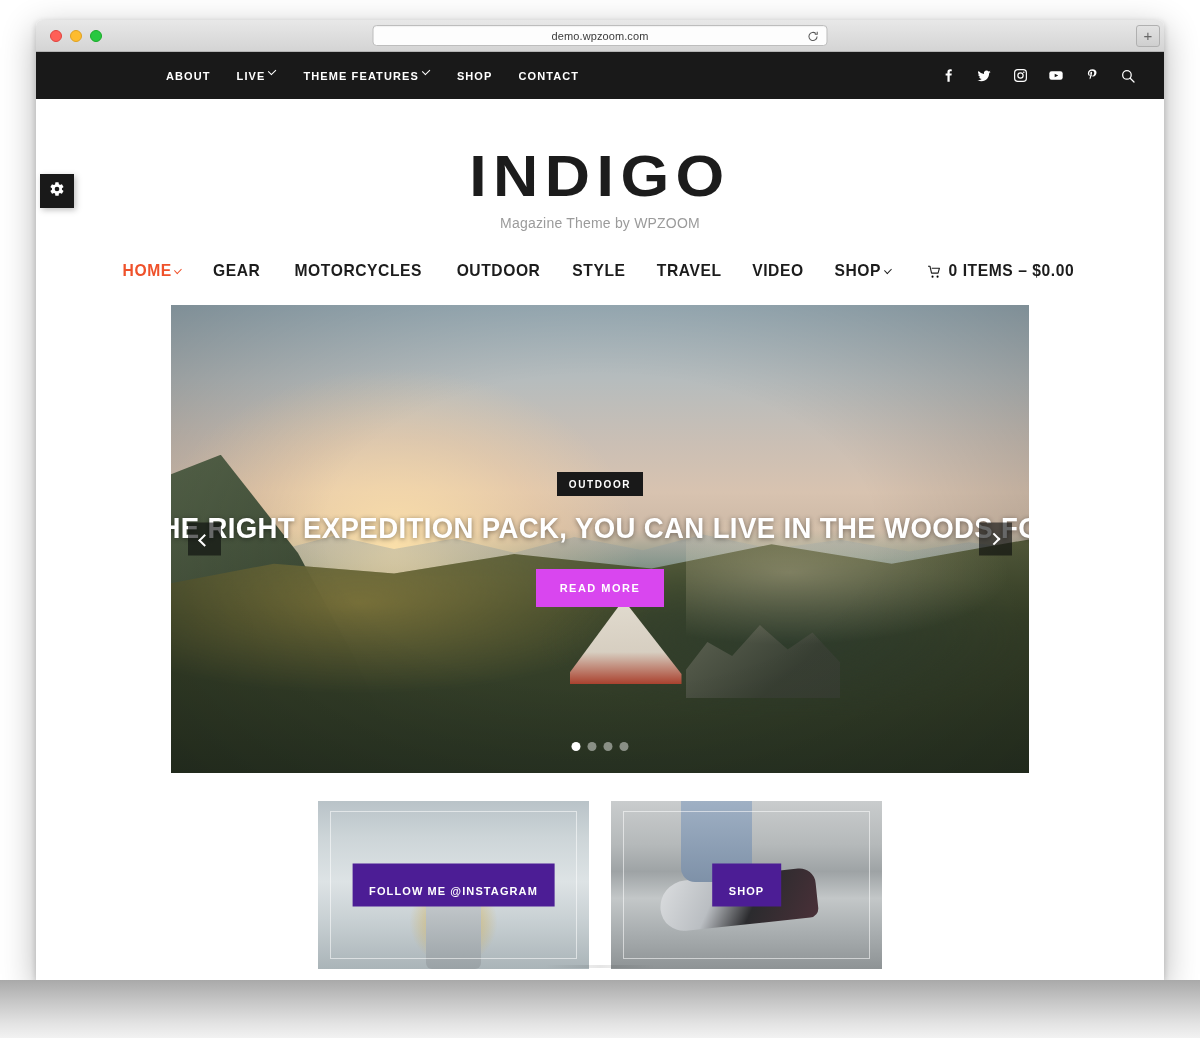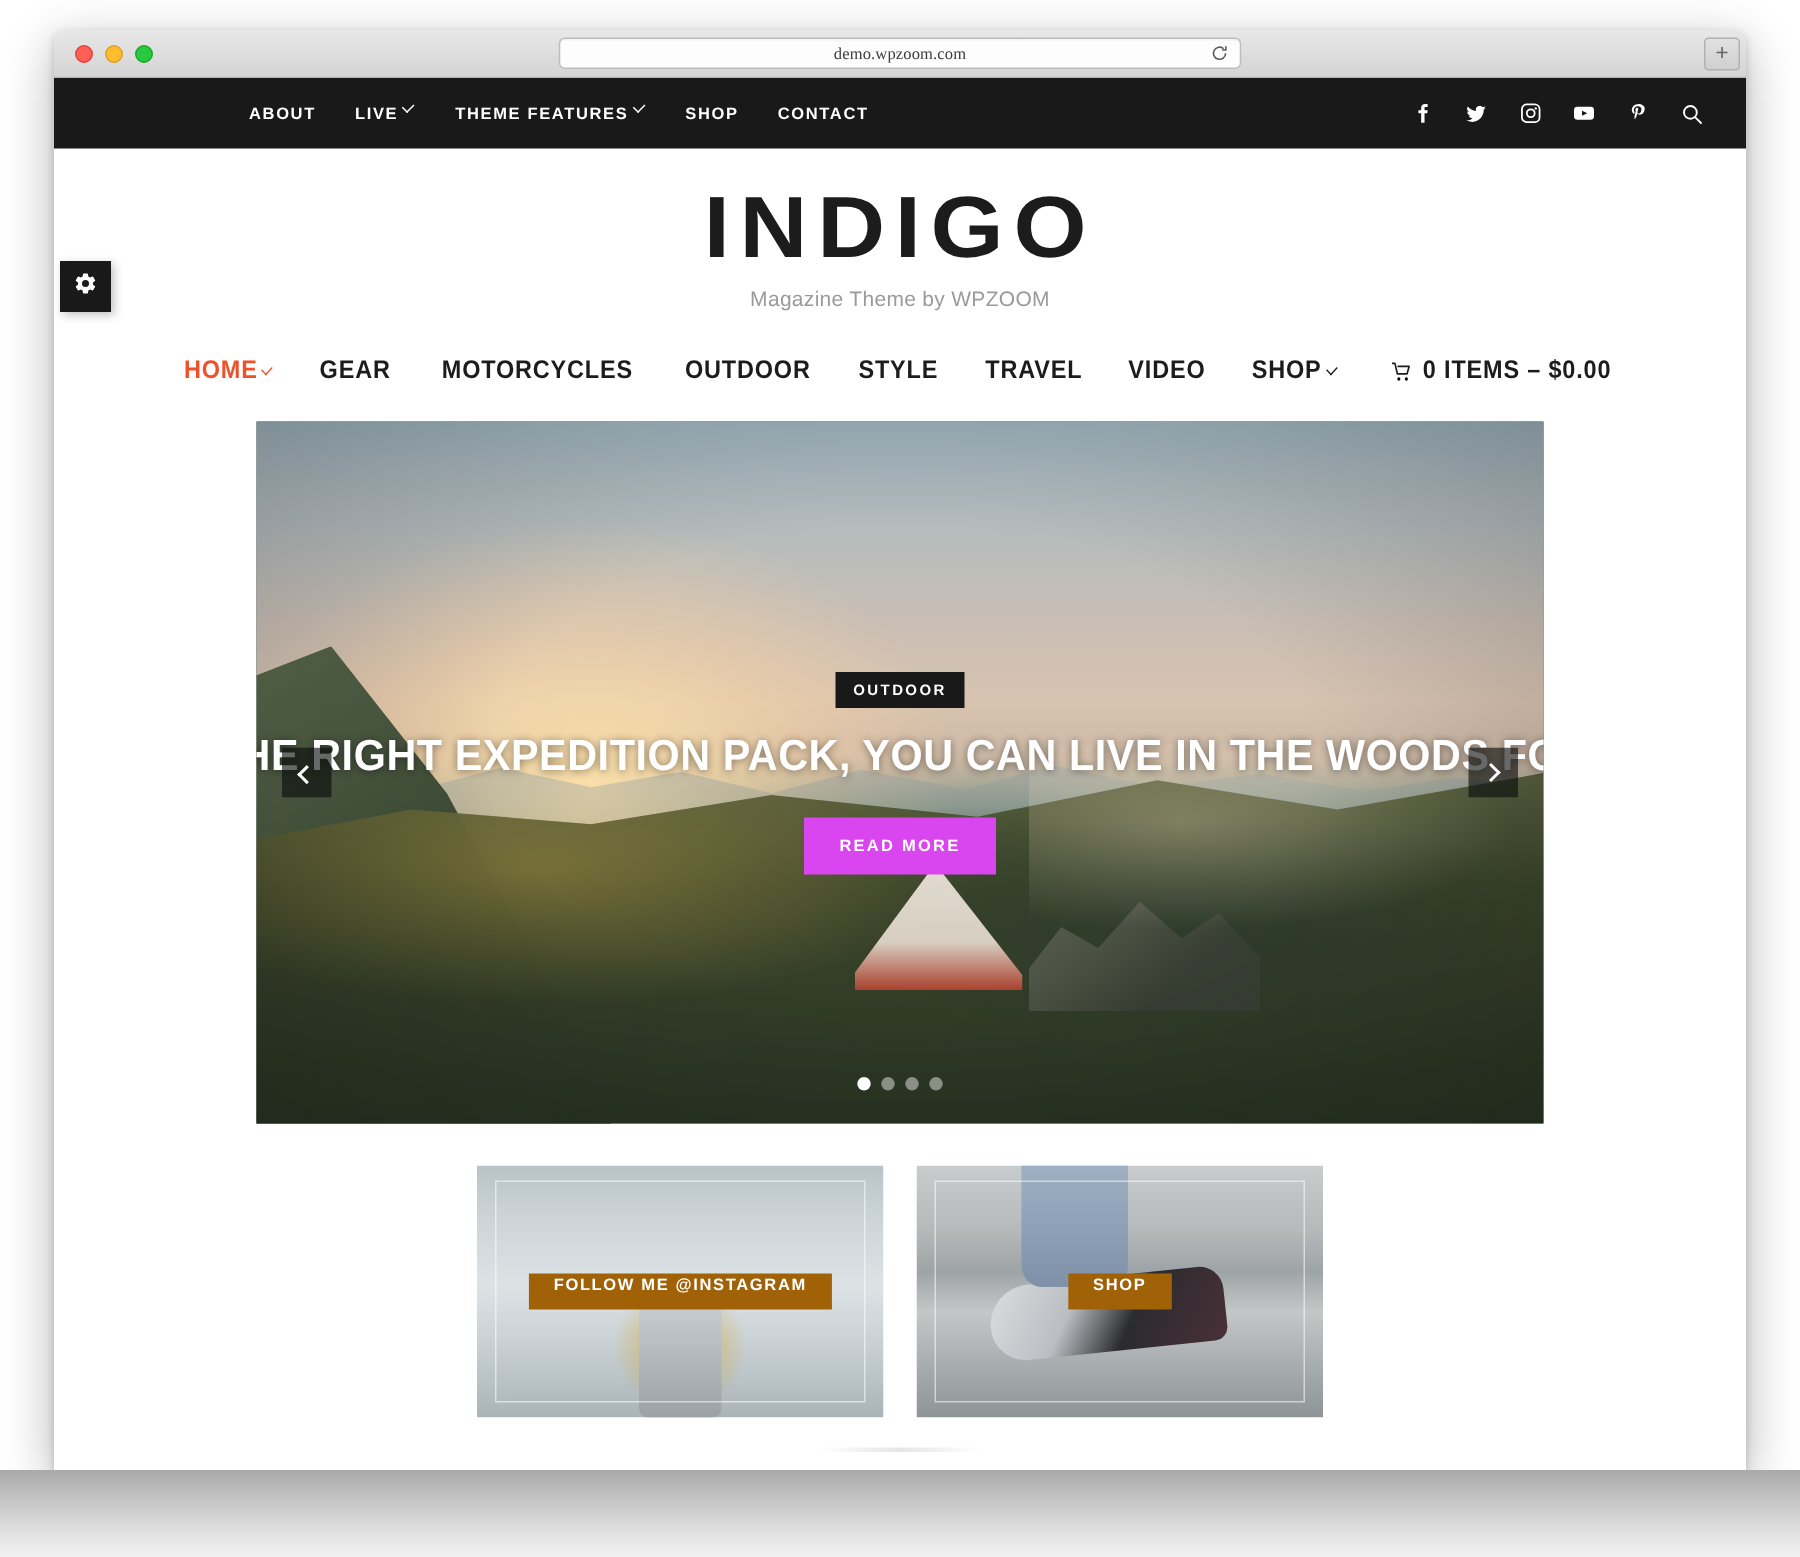--- a/index.html
+++ b/index.html
@@ -58,21 +58,20 @@
     border-radius: 4px;
     display: flex;
     align-items: center;
     justify-content: center;
     box-shadow: inset 0 1px 1px rgba(0,0,0,0.05);
   }
   .urlbar-text {
     font-size: 11px;
     color: #3b3b3b;
     letter-spacing: 0.1px;
-    font-family: Liberation Serif, serif;
   }
   .reload-icon {
     position: absolute;
     right: 7px;
     top: 3px;
     width: 13px;
     height: 14px;
     color: #5a5a5a;
   }
   .newtab-btn {
@@ -143,21 +142,21 @@
     cursor: pointer;
     display: flex;
     align-items: center;
     justify-content: center;
   }
   .social-icon svg { display: block; fill: #fff; }
 
   
   .brand {
     text-align: center;
-    padding-top: 24px;
+    padding-top: 48px;
     padding-bottom: 6px;
   }
   .brand-title {
     font-family: "Liberation Sans Narrow", "Liberation Sans", sans-serif;
     font-size: 58px;
     font-weight: bold;
     letter-spacing: 6px;
     color: #1c1c1c;
     line-height: 1;
     transform: scaleX(1.08);
@@ -384,26 +383,26 @@
     position: absolute;
     left: 12px; right: 12px; top: 10px; bottom: 10px;
     border: 1px solid rgba(255,255,255,0.55);
     pointer-events: none;
   }
   .promo-label {
     position: absolute;
     left: 50%;
     top: 50%;
     transform: translate(-50%,-50%);
-    background: #a16207;
+    background: #4c1d95;
     color: #ffffff;
     font-size: 11px;
     font-weight: bold;
     letter-spacing: 1.1px;
-    padding: 2px 17px 10px;
+    padding: 21px 17px 10px;
     white-space: nowrap;
   }
 
   .bg-instagram {
     position: absolute; inset: 0;
     background:
       radial-gradient(ellipse 28% 45% at 50% 72%, rgba(215,168,45,0.85), rgba(215,168,45,0) 58%),
       radial-gradient(ellipse 14% 22% at 50% 62%, rgba(92,72,58,0.9), rgba(92,72,58,0) 60%),
       linear-gradient(to bottom, #b9c3c8 0%, #cdd5d8 22%, #dde3e5 48%, #c9d1d4 70%, #aab4b8 100%);
   }

